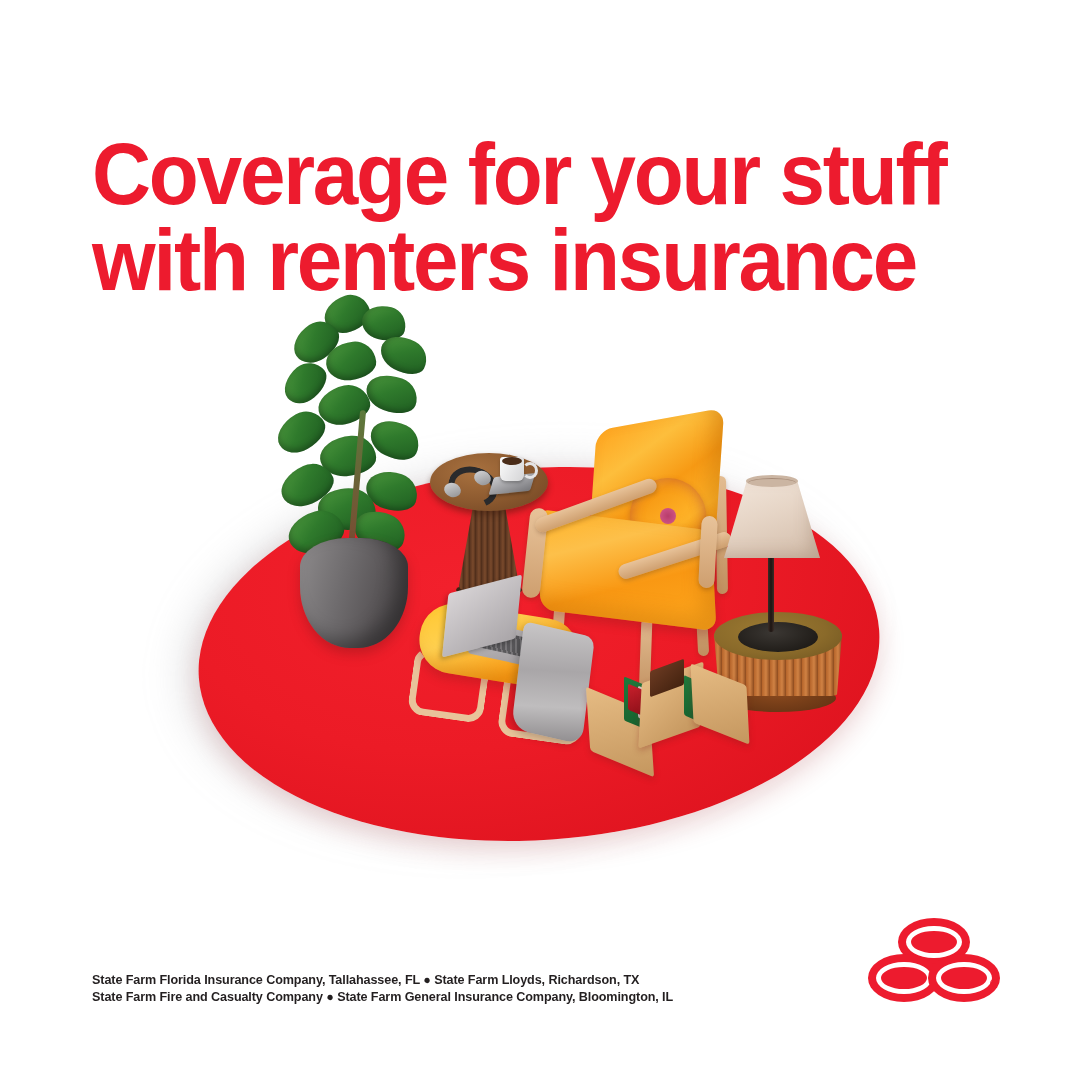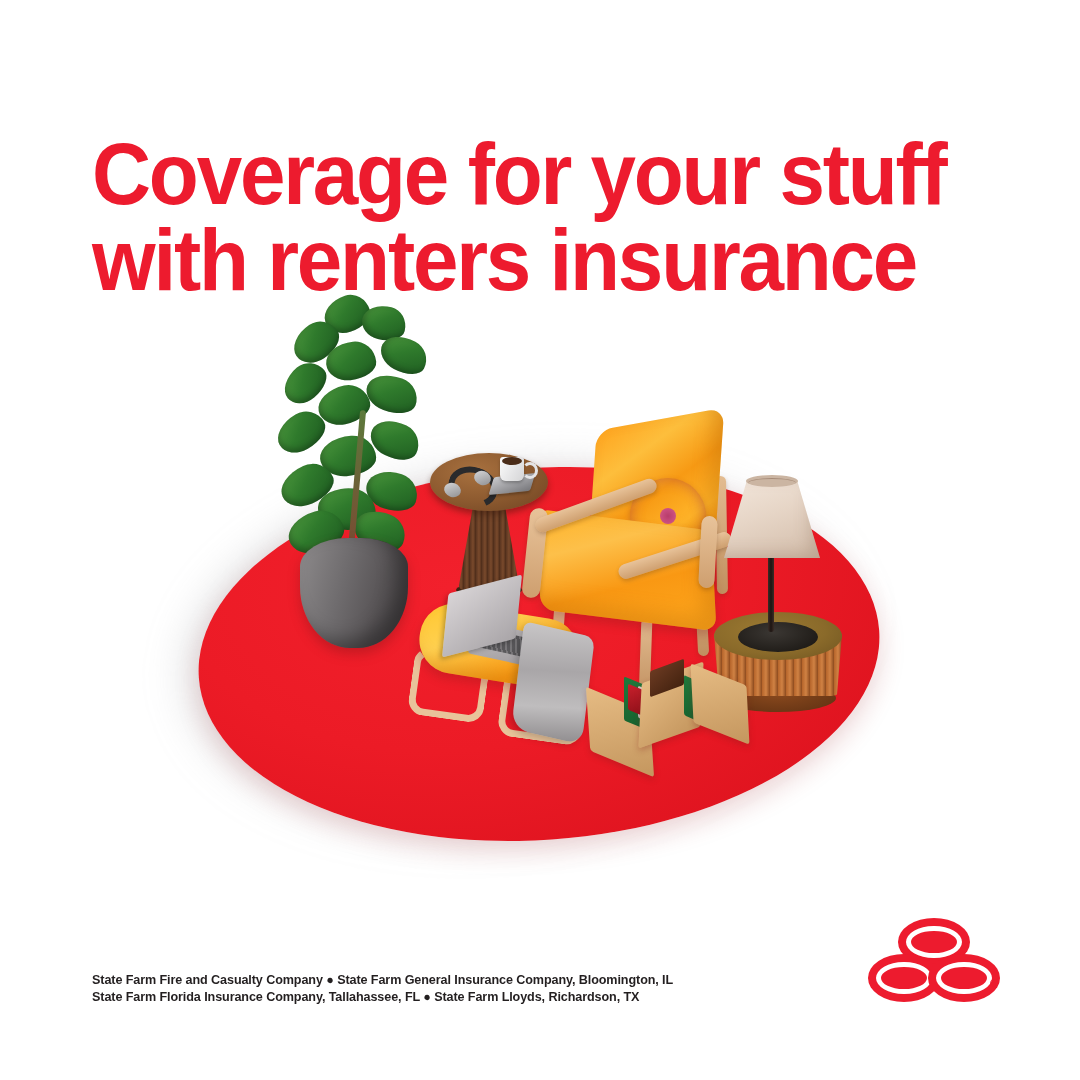--- a/index.html
+++ b/index.html
@@ -258,17 +258,17 @@
   </div>
 
   <div class="logo">
     <div class="oval oval-top"></div>
     <div class="oval oval-bl"></div>
     <div class="oval oval-br"></div>
     <span class="reg-mark">®</span>
   </div>
 
   <div class="legal">
+    <div>State Farm Florida Insurance Company, Tallahassee, FL ● State Farm Lloyds, Richardson, TX</div>
     <div>State Farm Fire and Casualty Company ● State Farm General Insurance Company, Bloomington, IL</div>
-    <div>State Farm Florida Insurance Company, Tallahassee, FL ● State Farm Lloyds, Richardson, TX</div>
   </div>
 
 </div>
 
 </body></html>

